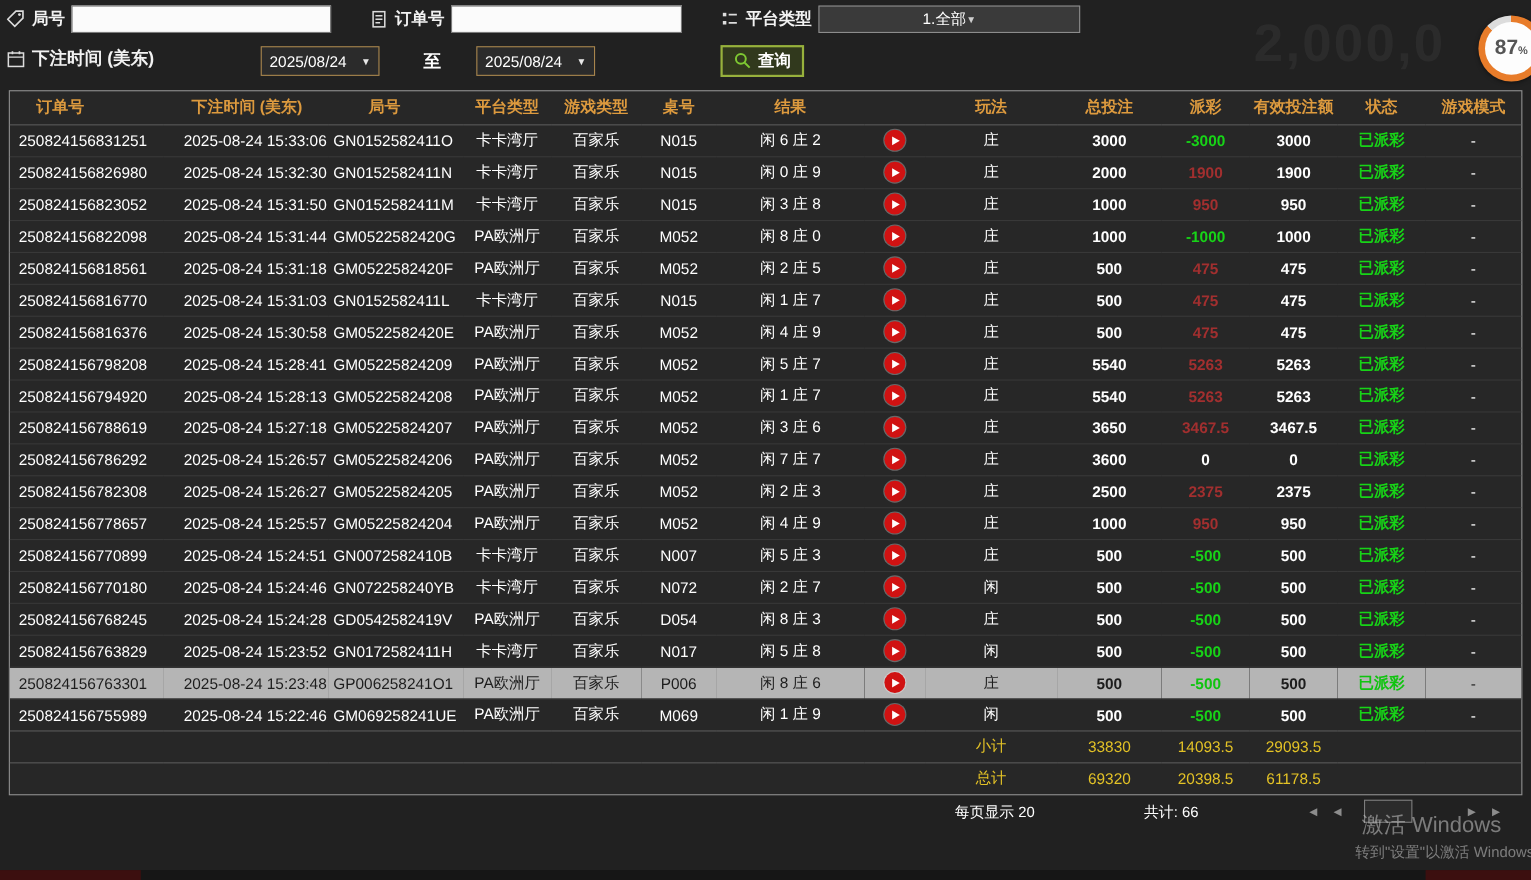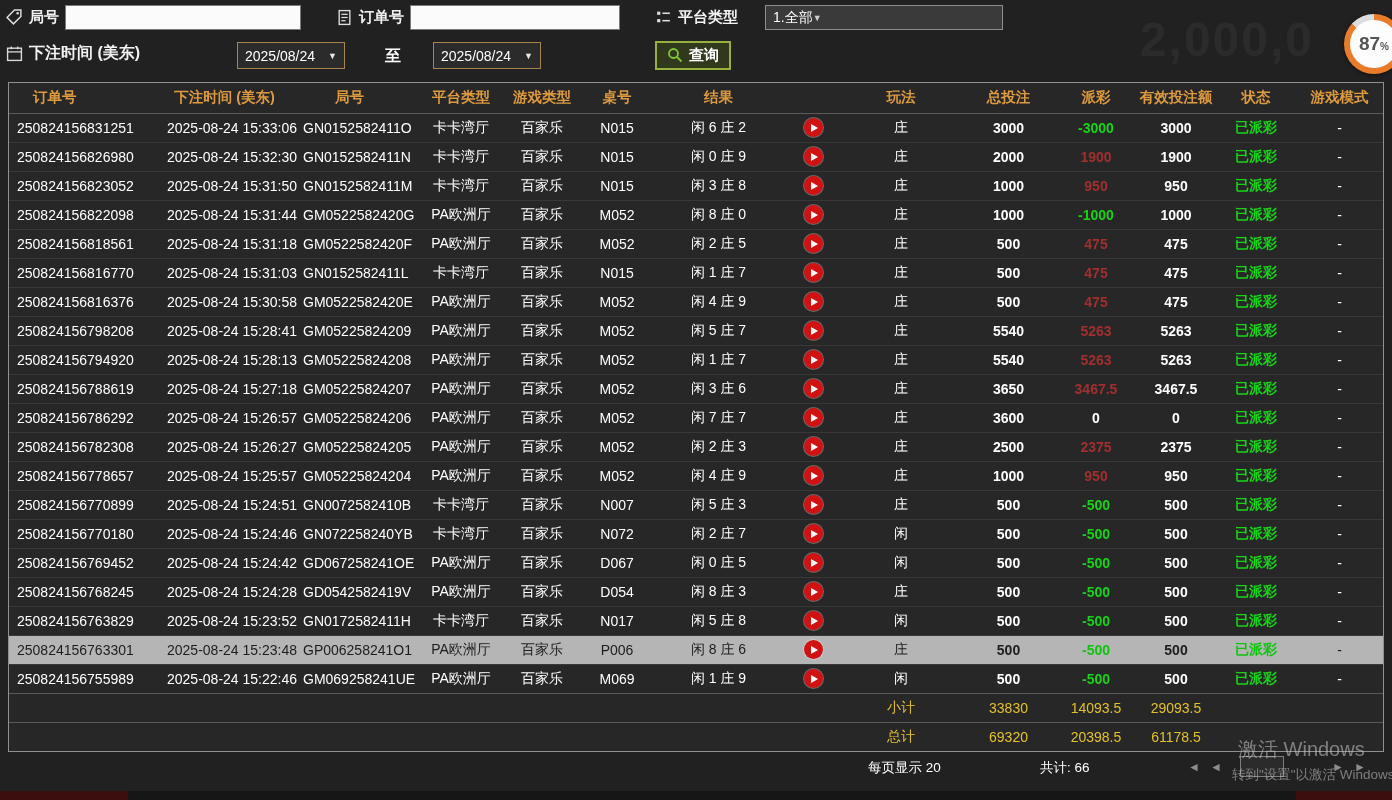--- a/index.html
+++ b/index.html
@@ -19,22 +19,22 @@
   .topbar{ position:relative; height:80px; z-index:2; }
   .fgroup{ position:absolute; display:flex; align-items:center; gap:6px; }
   .flabel{ font-weight:bold; font-size:15px; color:#f2f2f2; white-space:nowrap; }
   .ficon{ display:inline-flex; width:17px; height:17px; }
   .txtinput{
     height:25px; background:#fbfbfb; border:1px solid #7a7a7a;
     font-size:14px; color:#222; padding:0 6px; outline:none;
   }
   .selectbox{
     width:238px; height:25px; background:#3a3a3a; border:1px solid #8c8c8c;
-    display:flex; align-items:center; justify-content:flex-start;
-    padding:0 7px; font-size:14px; color:#fff; cursor:pointer;margin-left:21px;
+    display:flex; align-items:center; justify-content:center;
+    padding:0 7px; font-size:14px; color:#fff; cursor:pointer;
   }
   .selectbox .caret{ font-size:9px; color:#cfcfcf; }
   .datebox{
     width:108px; height:27px; background:#2b2b2b; border:1px solid #a8854d;
     display:flex; align-items:center; justify-content:space-between;
     padding:0 7px; font-size:14px; font-weight:normal; color:#fff; cursor:pointer;
   }
   .datebox .caret{ font-size:9px; color:#e8e8e8; }
   .to-label{ font-weight:bold; font-size:16px; }
   .querybtn{
@@ -505,38 +505,20 @@
               <span class="tri"></span>
             </span></td>
           <td class="c8">闲</td>
           <td class="c9 num">500</td>
           <td class="c10 pay-neg">-500</td>
           <td class="c11 num">500</td>
           <td class="c12 status">已派彩</td>
           <td class="c13">-</td>
         </tr>
         <tr>
-          <td class="c0">250824156769452</td>
-          <td class="c1">2025-08-24 15:24:42</td>
-          <td class="c2">GD067258241OE</td>
-          <td class="c3">PA欧洲厅</td>
-          <td class="c4">百家乐</td>
-          <td class="c5">D067</td>
-          <td class="c6">闲 0 庄 5</td>
-          <td class="c7"><span class="playbtn">
-              <span class="tri"></span>
-            </span></td>
-          <td class="c8">闲</td>
-          <td class="c9 num">500</td>
-          <td class="c10 pay-neg">-500</td>
-          <td class="c11 num">500</td>
-          <td class="c12 status">已派彩</td>
-          <td class="c13">-</td>
-        </tr>
-        <tr>
           <td class="c0">250824156768245</td>
           <td class="c1">2025-08-24 15:24:28</td>
           <td class="c2">GD0542582419V</td>
           <td class="c3">PA欧洲厅</td>
           <td class="c4">百家乐</td>
           <td class="c5">D054</td>
           <td class="c6">闲 8 庄 3</td>
           <td class="c7"><span class="playbtn">
               <span class="tri"></span>
             </span></td>

